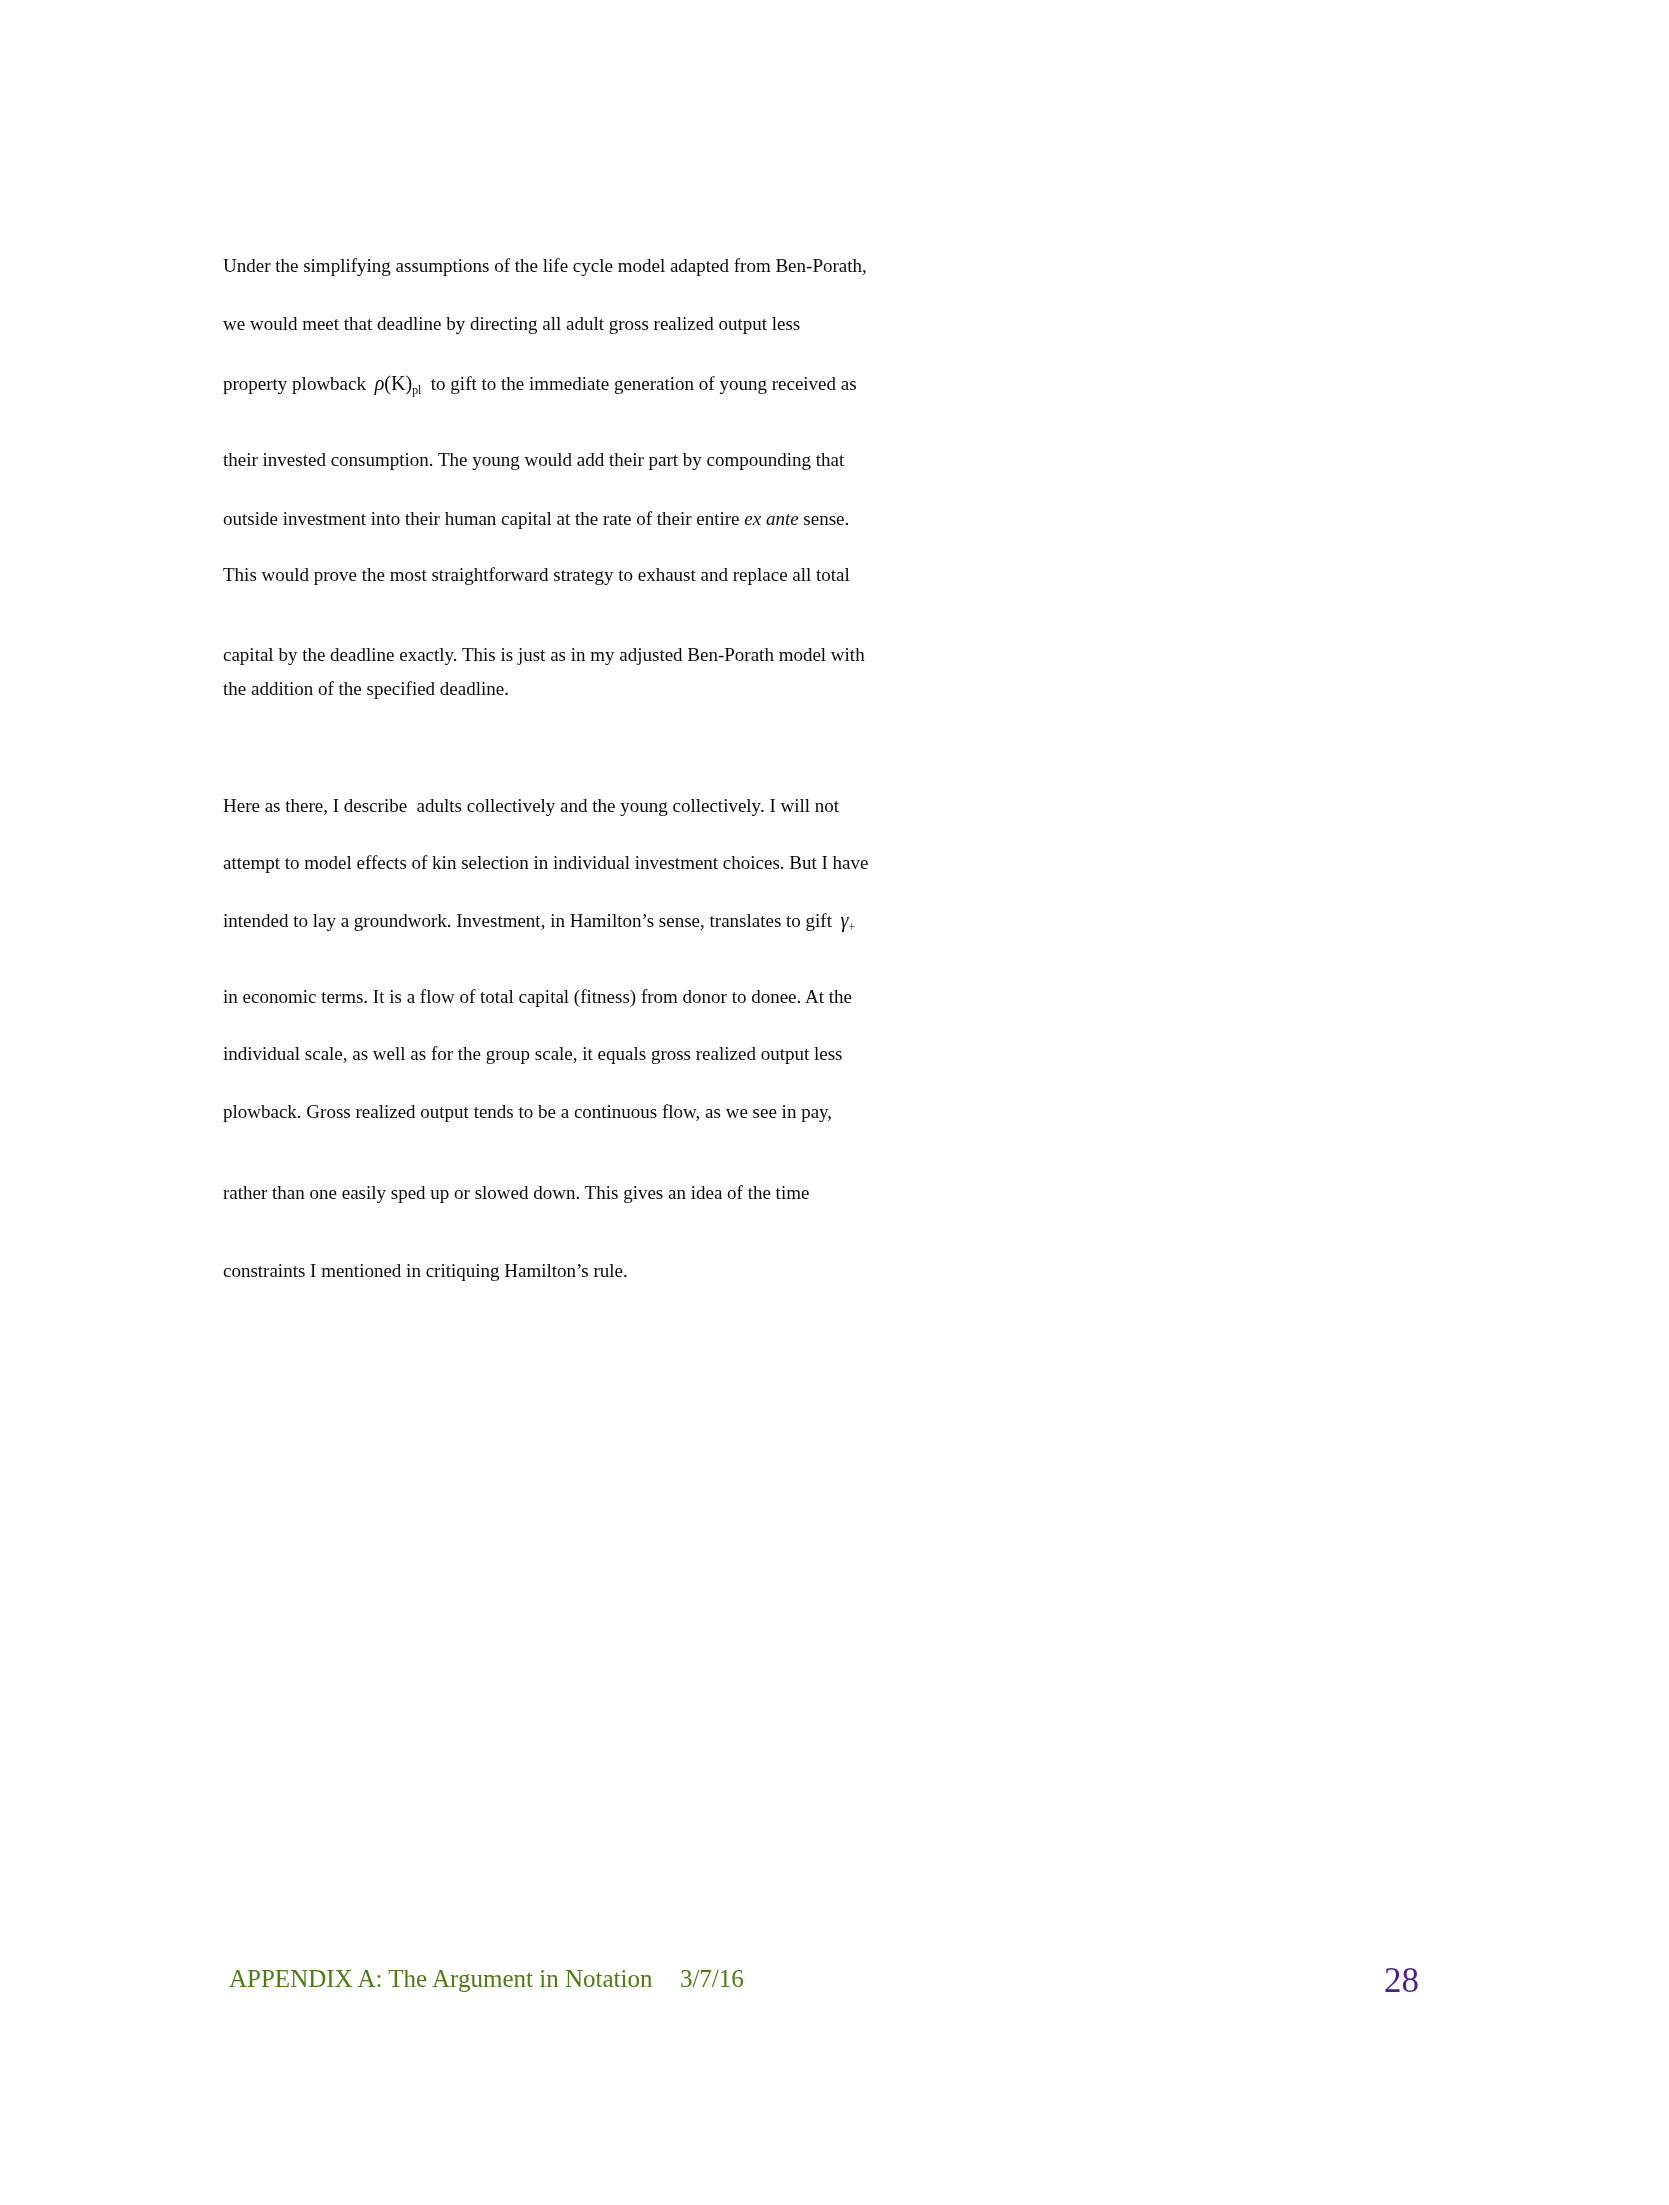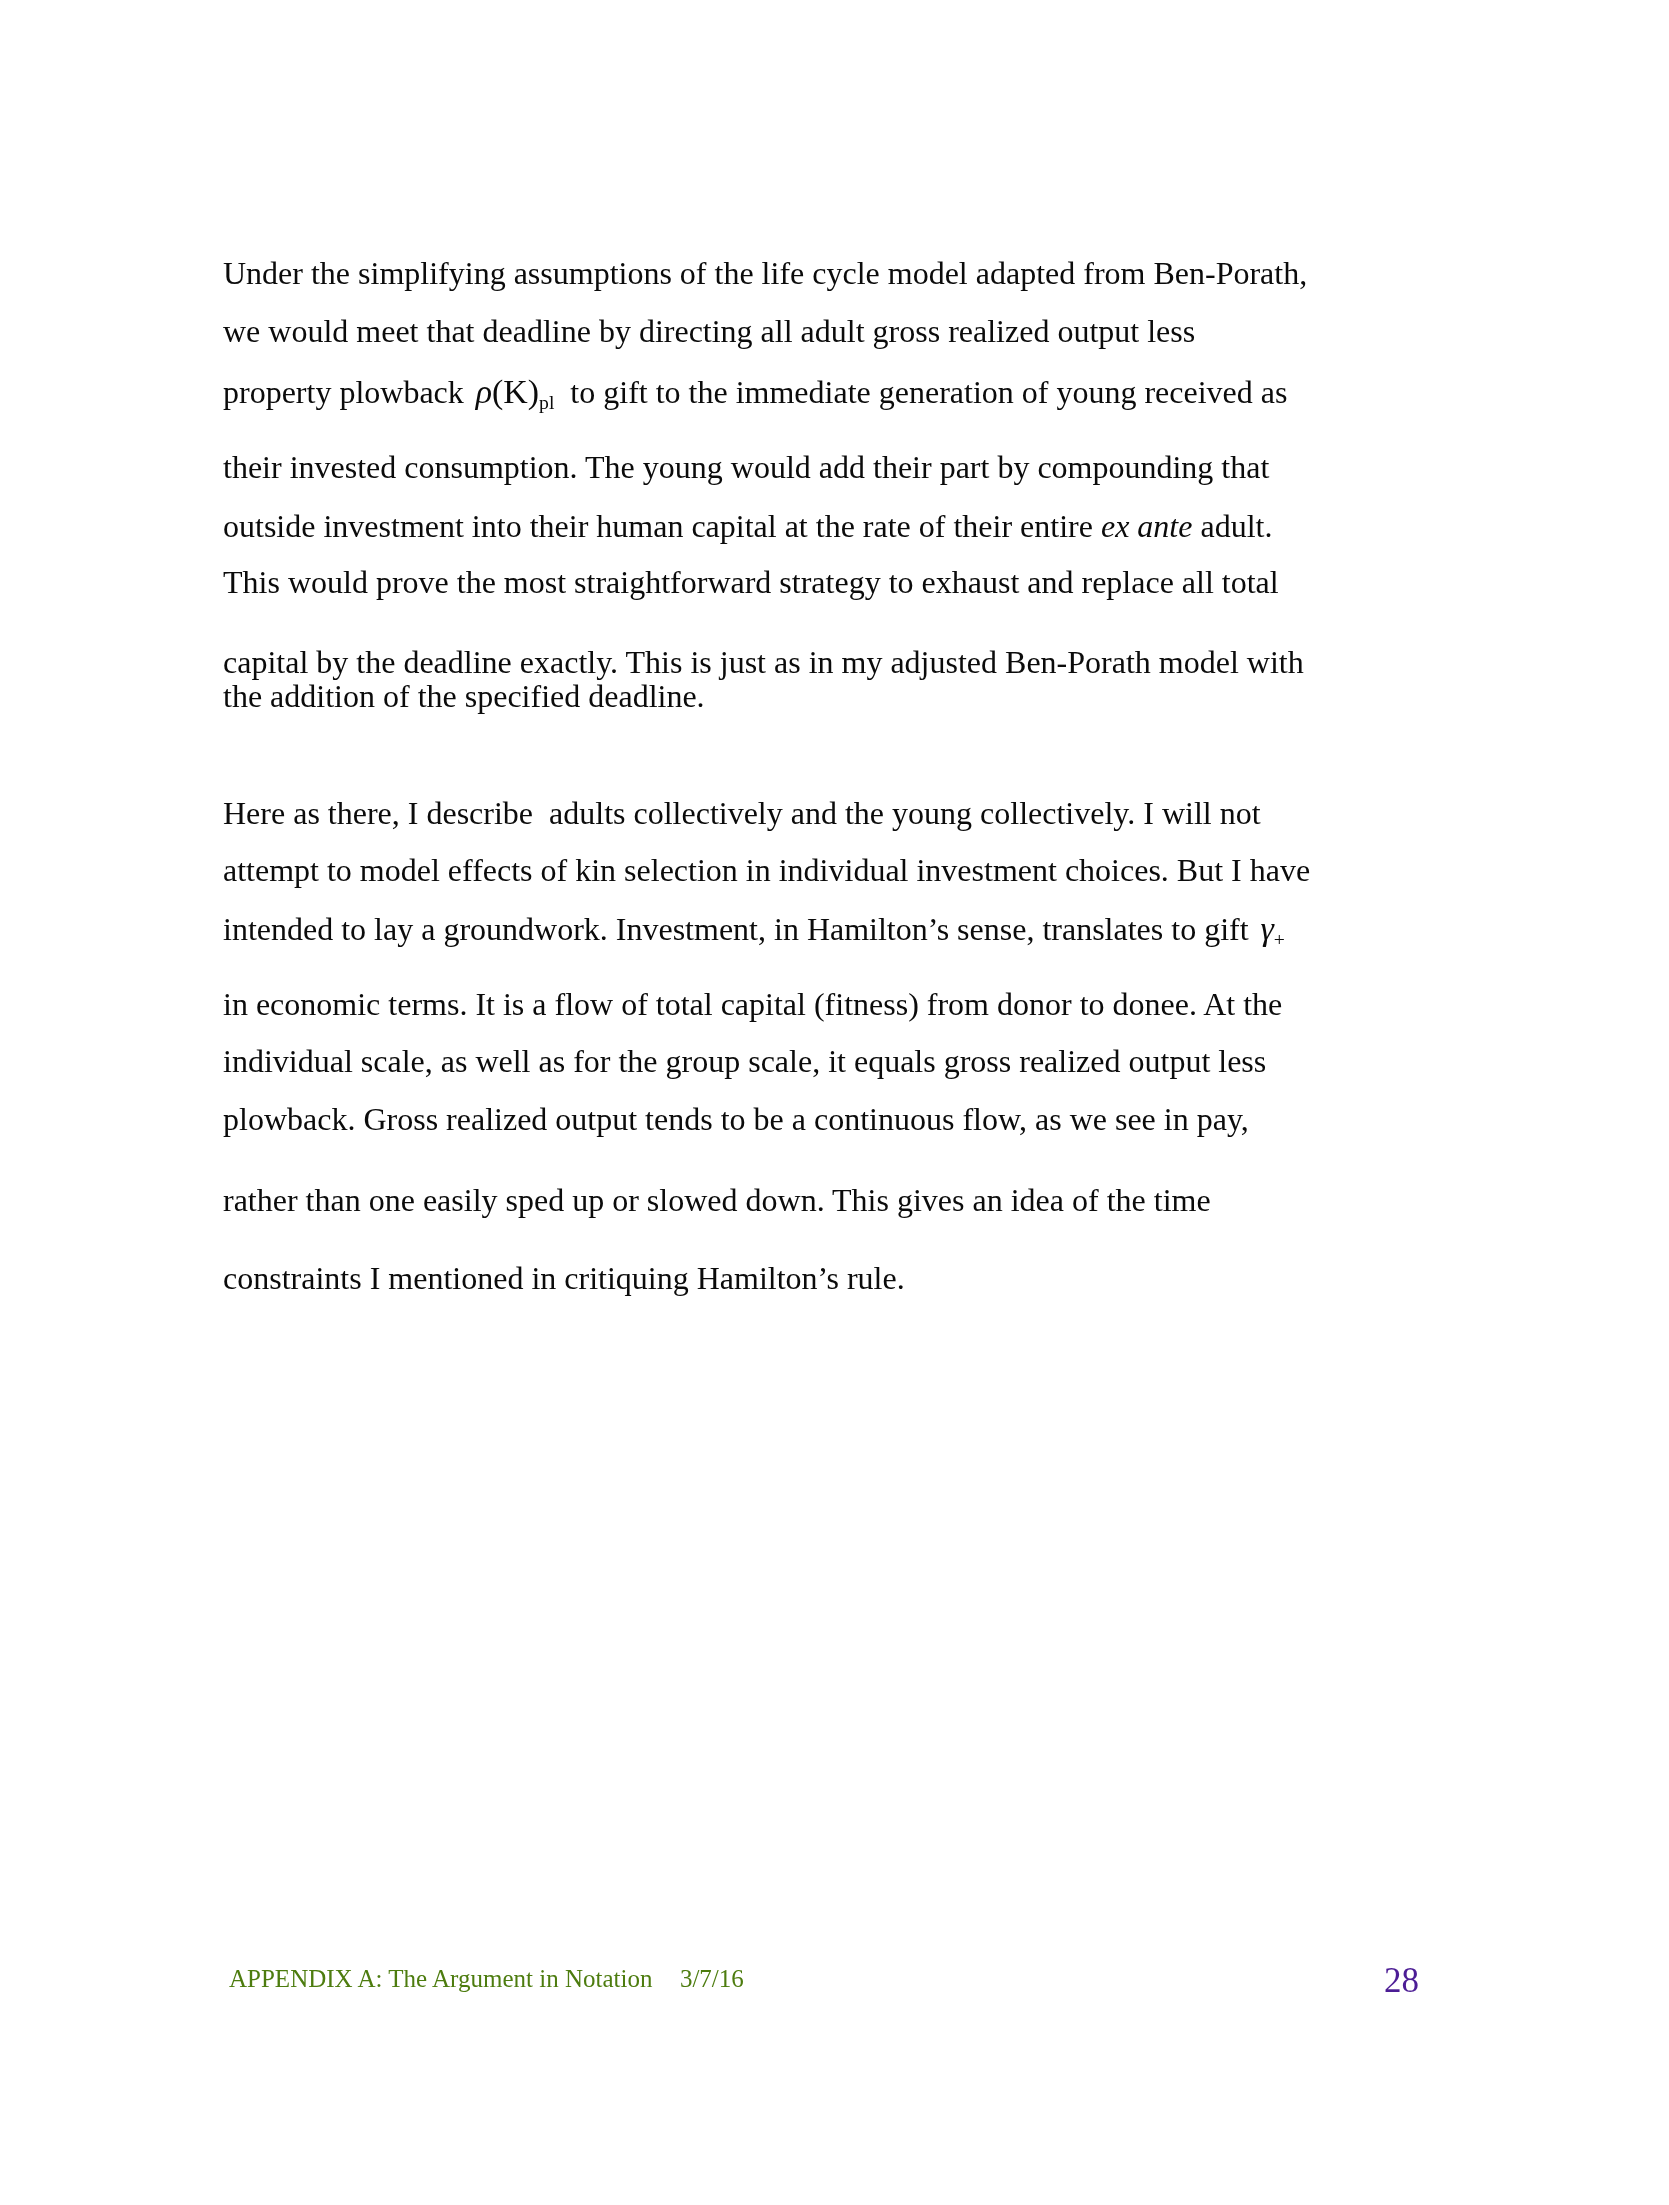--- a/index.html
+++ b/index.html
@@ -8,21 +8,21 @@
     width: 1669px;
     height: 2205px;
     background: #ffffff;
     font-family: "Liberation Serif", serif;
     color: #000000;
     overflow: hidden;
   }
   .line {
     position: absolute;
     left: 223px;
-    font-size: 32px;
+    font-size: 19px;
     line-height: 1.15;
     white-space: pre;
     color: #0b0b0b;
   }
   .it { font-style: italic; margin-top: 18px; }
   .fm { font-size: 1.06em; margin-left: 3.9px; }
   .fm .sym { font-style: italic; }
   .subsc {
     font-size: 0.58em;
     position: relative;
@@ -57,21 +57,21 @@
 </head>
 <body>
 
 <div class="page">
 
   <div>
     <div class="line" style="top:255px"><span>Under the simplifying assumptions of the life cycle model adapted from Ben-Porath,</span></div>
     <div class="line" style="top:313px"><span>we would meet that deadline by directing all adult gross realized output less</span></div>
     <div class="line" style="top:372px"><span>property plowback </span><span class="fm"><span class="sym">ρ</span><span>(K)</span><span class="subsc">pl</span></span><span>  to gift to the immediate generation of young received as</span></div>
     <div class="line" style="top:449px"><span>their invested consumption. The young would add their part by compounding that</span></div>
-    <div class="line" style="top:508px"><span>outside investment into their human capital at the rate of their entire </span><span class="it">ex ante</span><span> adult.</span></div>
+    <div class="line" style="top:508px"><span>outside investment into their human capital at the rate of their entire </span><span class="it">ex ante</span><span> sense.</span></div>
     <div class="line" style="top:564px"><span>This would prove the most straightforward strategy to exhaust and replace all total</span></div>
     <div class="line" style="top:644px"><span>capital by the deadline exactly. This is just as in my adjusted Ben-Porath model with</span></div>
     <div class="line" style="top:678px"><span>the addition of the specified deadline.</span></div>
   </div>
 
   <div>
     <div class="line" style="top:795px"><span>Here as there, I describe  adults collectively and the young collectively. I will not</span></div>
     <div class="line" style="top:852px"><span>attempt to model effects of kin selection in individual investment choices. But I have</span></div>
     <div class="line" style="top:909px"><span>intended to lay a groundwork. Investment, in Hamilton’s sense, translates to gift </span><span class="fm"><span class="sym">γ</span><span class="subsc">+</span></span></div>
     <div class="line" style="top:986px"><span>in economic terms. It is a flow of total capital (fitness) from donor to donee. At the</span></div>

